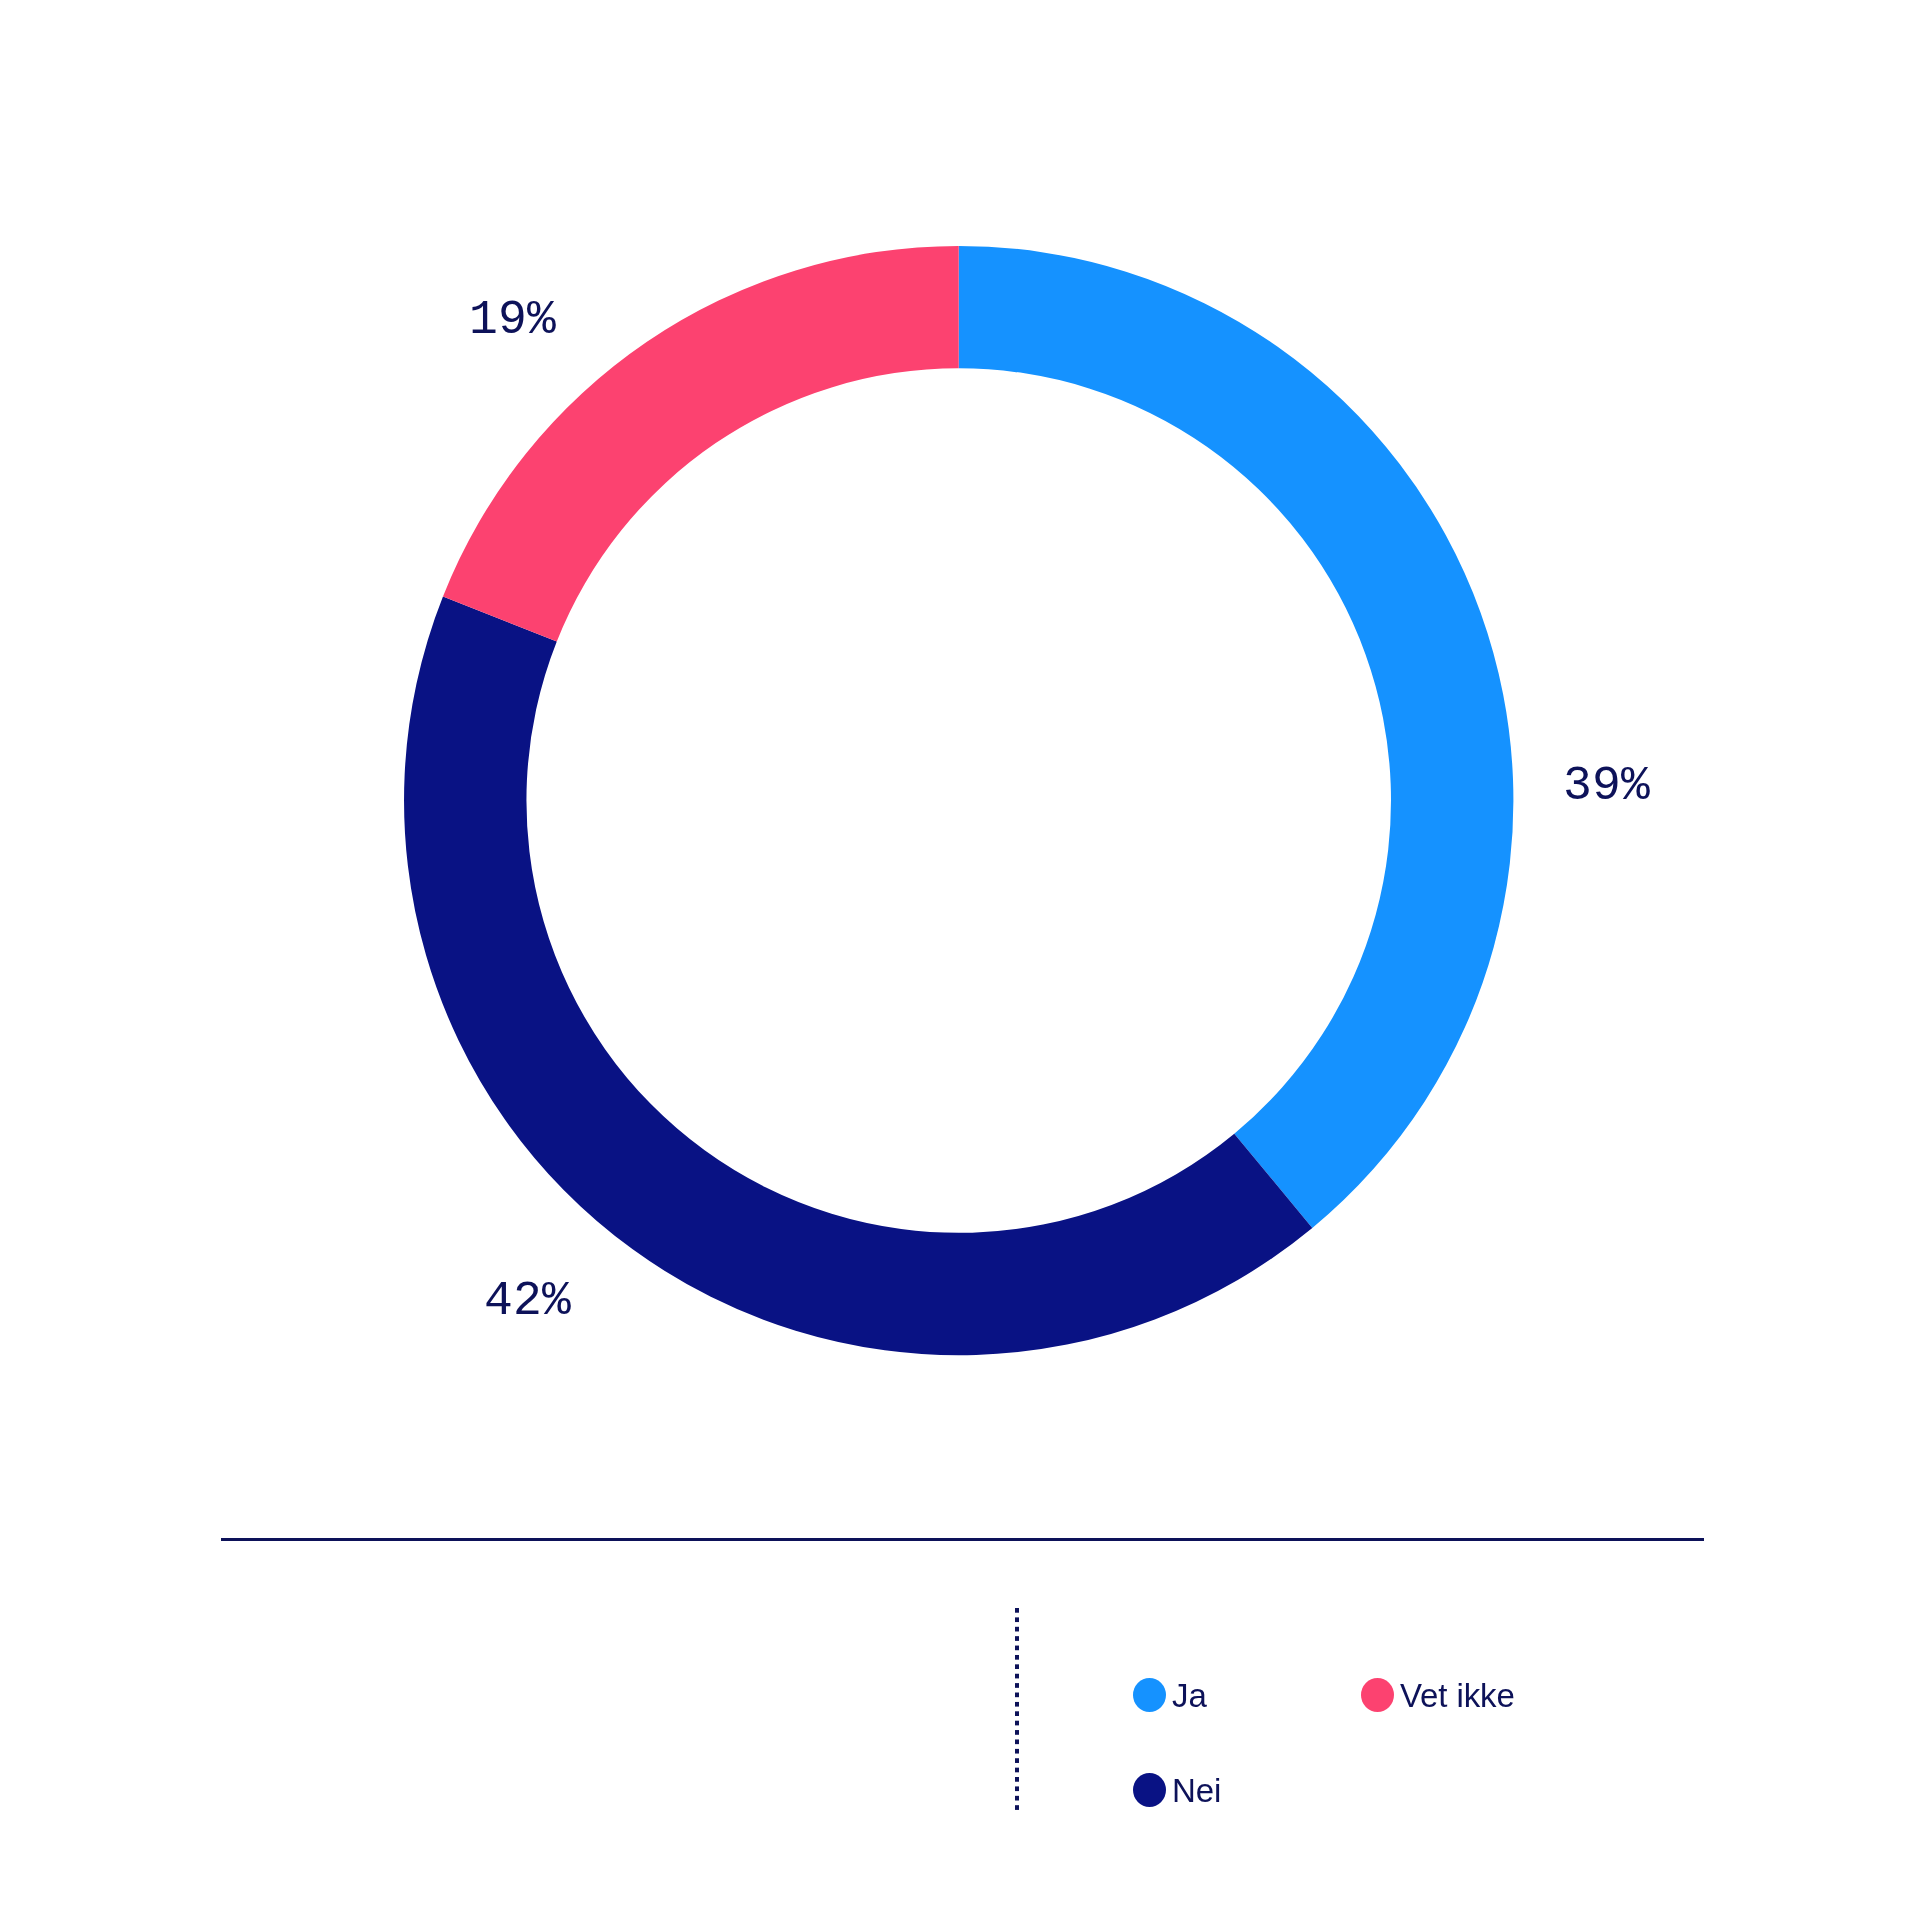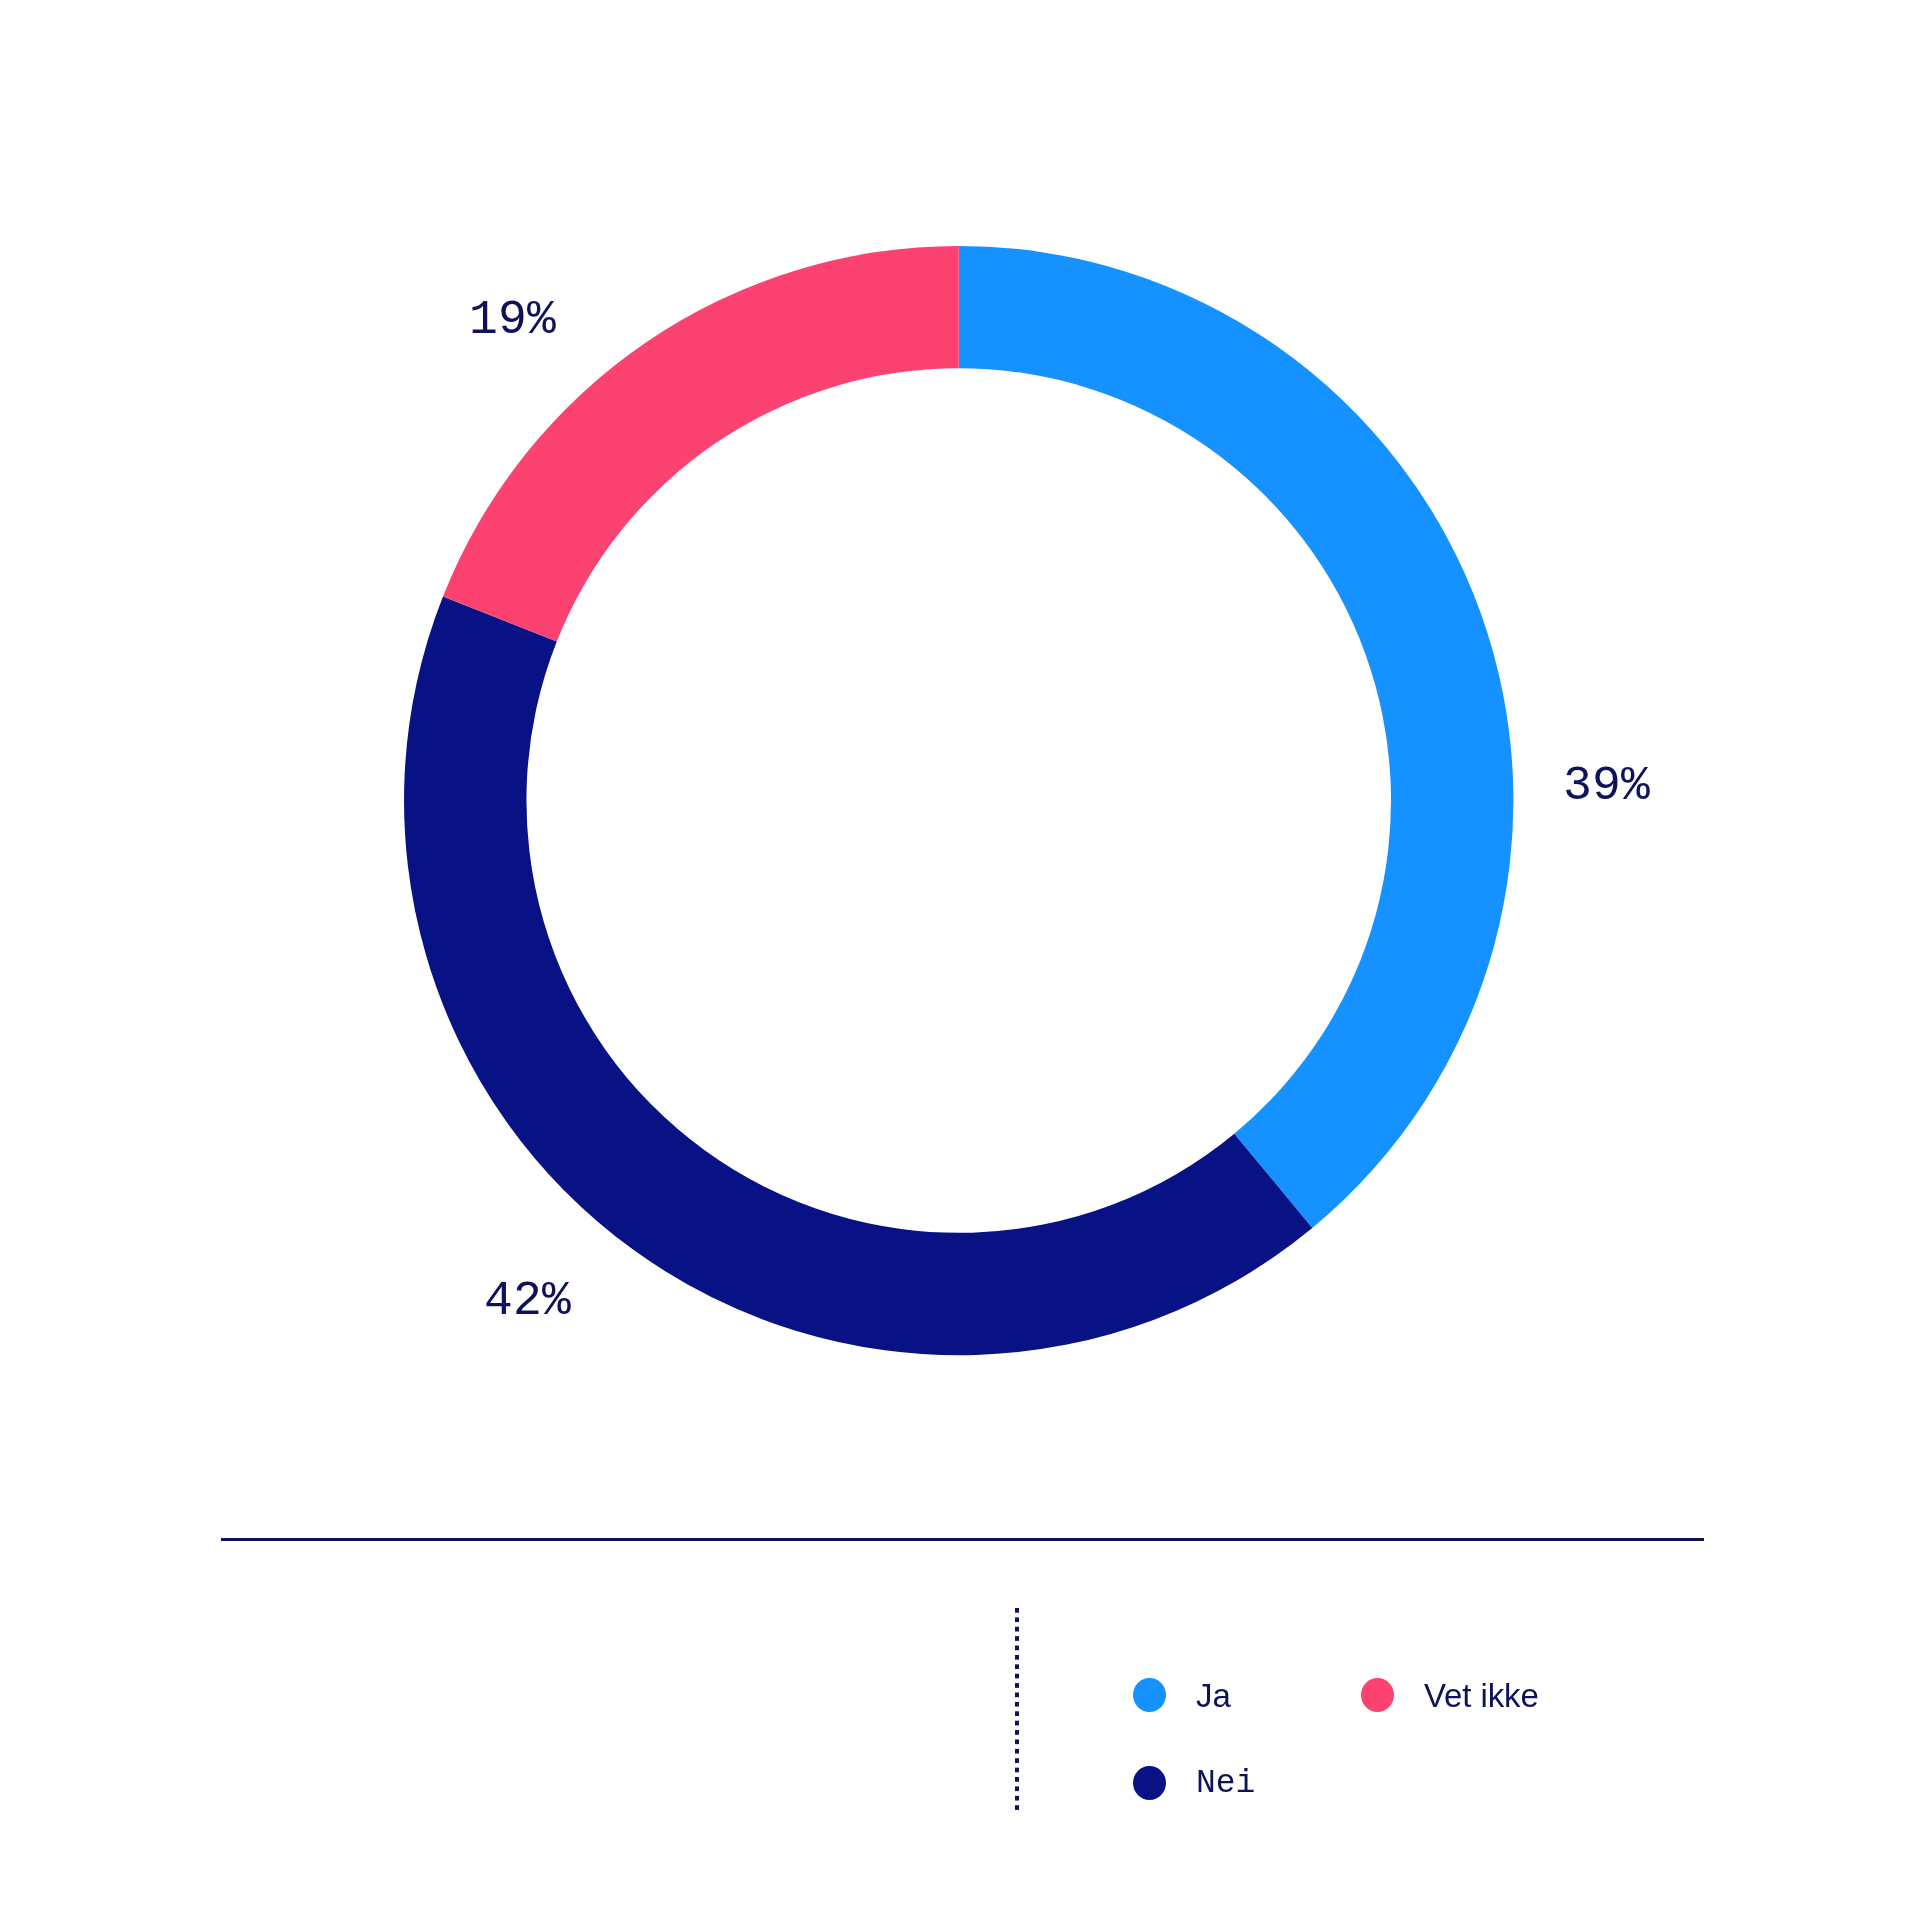--- a/index.html
+++ b/index.html
@@ -94,31 +94,31 @@
     background-repeat: repeat-y;
   }
 
   .legend-item {
     position: absolute;
     display: flex;
     align-items: center;
     white-space: nowrap;
   }
   #legend-item-ja       { left: 1133px; top: 94px; }
-  #legend-item-nei      { left: 1133px; top: 182px; font-family: Liberation Mono, monospace; }
+  #legend-item-nei      { left: 1133px; top: 189px; }
   #legend-item-vet-ikke { left: 1361px; top: 94px; justify-content: space-between; }
 
   .legend-swatch {
     width: 33px;
     height: 34px;
     border-radius: 50%;
     flex: 0 0 auto;
   }
   .legend-label {
-    margin-left: 30px;
+    margin-left: 6px;
     color: #0d1259;
     font-size: 33px;
     font-weight: 400;
     line-height: 1;
     letter-spacing: -0.1px;
   }
 </style>
 </head>
 <body>
 

